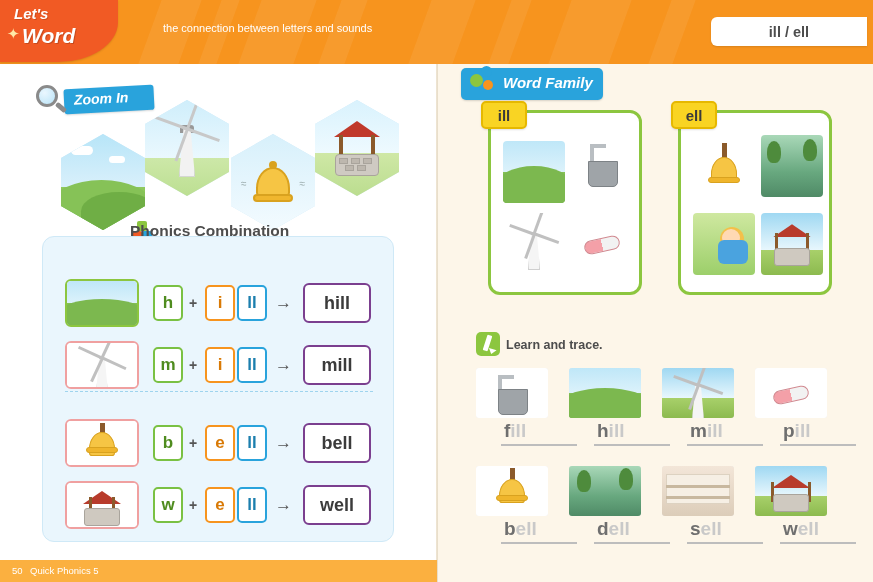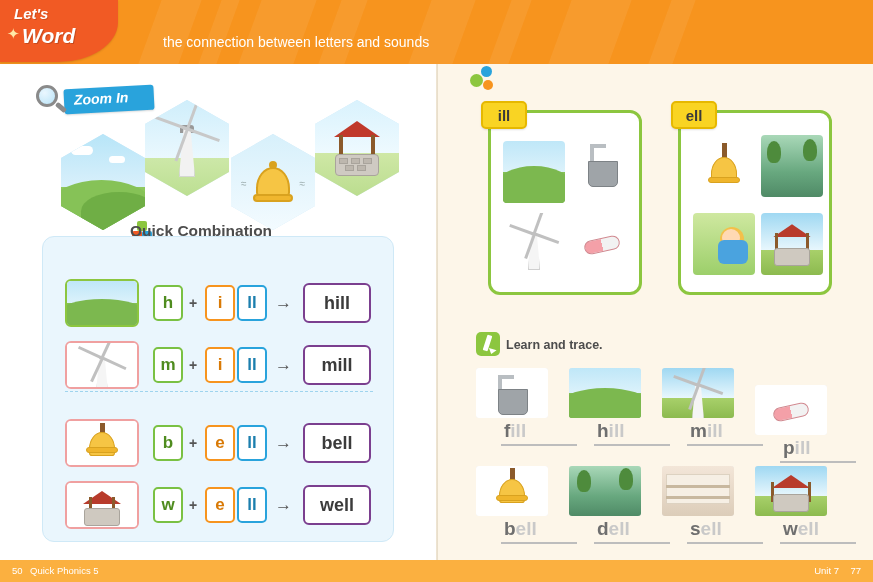--- a/index.html
+++ b/index.html
@@ -60,22 +60,22 @@
   .lets-learn .learn {
     position: absolute; left: 22px; top: 24px;
     color: #ffffff; font-size: 21px; font-style: italic; font-weight: bold;
     text-shadow: 1px 1px 0 rgba(0,0,0,0.18);
   }
   .lets-learn .star {
     position: absolute; left: 7px; top: 25px; color: #ffe9a8; font-size: 15px;
   }
 
   .subtitle {
-    position: absolute; left: 124px; top: 34px;
-    color: #ffffff; font-size: 14px; padding-left: 39px;
+    position: absolute; left: 124px; top: 22px;
+    color: #ffffff; font-size: 11px; padding-left: 39px;
   }
 
   
   .unit-tab {
     position: absolute; right: 6px; top: 17px;
     width: 156px; height: 29px;
     background: #ffffff;
     border-radius: 6px 0 0 6px;
     display: flex; align-items: center; justify-content: center;
     font-size: 14.5px; font-weight: bold; color: #4d4d4d;
@@ -353,20 +353,21 @@
   </div>
 
   <div class="lets-learn">
     <span class="star">✦</span>
     <div class="lets">Let's</div>
     <div class="learn">Word</div>
   </div>
 
   <div class="subtitle">the connection between letters and sounds</div>
 
+  <div class="unit-tab">ill / ell</div>
 
   <div class="zoom-in-wrap">
     <div class="zoom-ribbon">
       <span>Zoom In</span>
     </div>
     <div class="magnifier">
       <div class="lens"></div>
       <div class="handle"></div>
     </div>
   </div>
@@ -416,21 +417,21 @@
         <div class="brick" style="left:42px;top:68%"></div>
       </div>
     </div>
   </div>
 
   <div class="lc-blocks">
     <i></i>
       <i></i>
       <i></i>
   </div>
-  <div class="lc-head">Quick Combination</div>
+  <div class="lc-head">Phonics Combination</div>
 
   <div class="lc-panel">
     <div class="lc-divider"></div>
 
     <div class="lc-row r1">
       <div class="thumb green">
         <div class="mini hill"></div>
       </div>
       <div class="tile green" style="left:88px">h</div>
       <div class="plus" style="left:124px">+</div>
@@ -482,20 +483,23 @@
       </div>
       <div class="tile green" style="left:88px">w</div>
       <div class="plus" style="left:124px">+</div>
       <div class="tile orange" style="left:140px">e</div>
       <div class="tile blue" style="left:172px">ll</div>
       <div class="arrow" style="left:210px">→</div>
       <div class="word-box" style="left:238px">well</div>
     </div>
   </div>
 
+  <div class="wf-tab">
+    <span>Word Family</span>
+  </div>
   <div class="wf-dots">
       <i></i>
       <i></i>
       <i></i>
     </div>
 
   <div class="wf-card c1">
     <div class="wf-label">ill</div>
     <div class="wf-pic p1">
         <div class="mini hill"></div>
@@ -578,21 +582,21 @@
         <div class="mini sky"></div>
         <div class="obj-mill-tower"></div>
         <div class="obj-mill-blade" style="transform:rotate(20deg)"></div>
         <div class="obj-mill-blade" style="transform:rotate(110deg)"></div>
         <div class="obj-mill-blade" style="transform:rotate(200deg)"></div>
         <div class="obj-mill-blade" style="transform:rotate(290deg)"></div>
       </div>
       <div class="rt-word"><span>m</span><span class="trace">ill</span></div>
     </div>
 
-    <div class="rt-item" style="left:279px;top:17px">
+    <div class="rt-item" style="left:279px;top:0px">
       <div class="rt-pic">
           <div class="mini white"></div>
           <div class="obj-pill"></div>
         </div>
       <div class="rt-word"><span>p</span><span class="trace">ill</span></div>
     </div>
 
     <div class="rt-item" style="left:0px;top:98px">
       <div class="rt-pic">
         <div class="mini white"></div>
@@ -631,18 +635,14 @@
         <div class="obj-well-base"></div>
       </div>
       <div class="rt-word"><span>w</span><span class="trace">ell</span></div>
     </div>
   </div>
 
   <div class="footer-left">
     <span class="pg">50</span>
     <span class="txt">Quick Phonics 5</span>
   </div>
-  <div class="footer-right">
-    <span class="txt">Unit 7</span>
-    <span class="pg">77</span>
-  </div>
 
 </div>
 
 </body></html>

